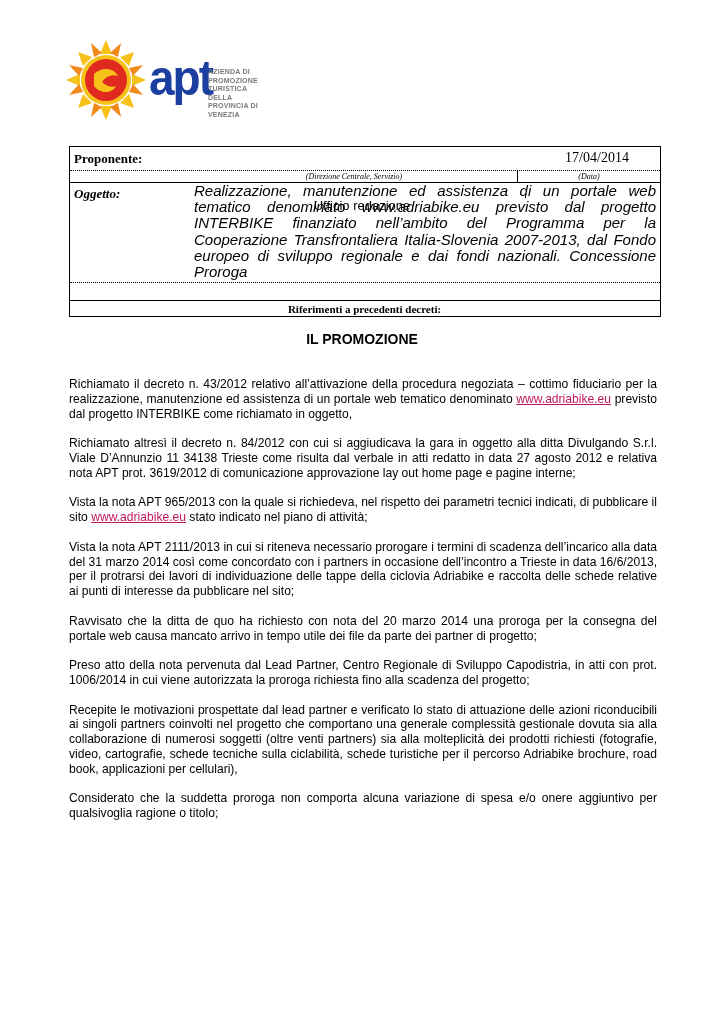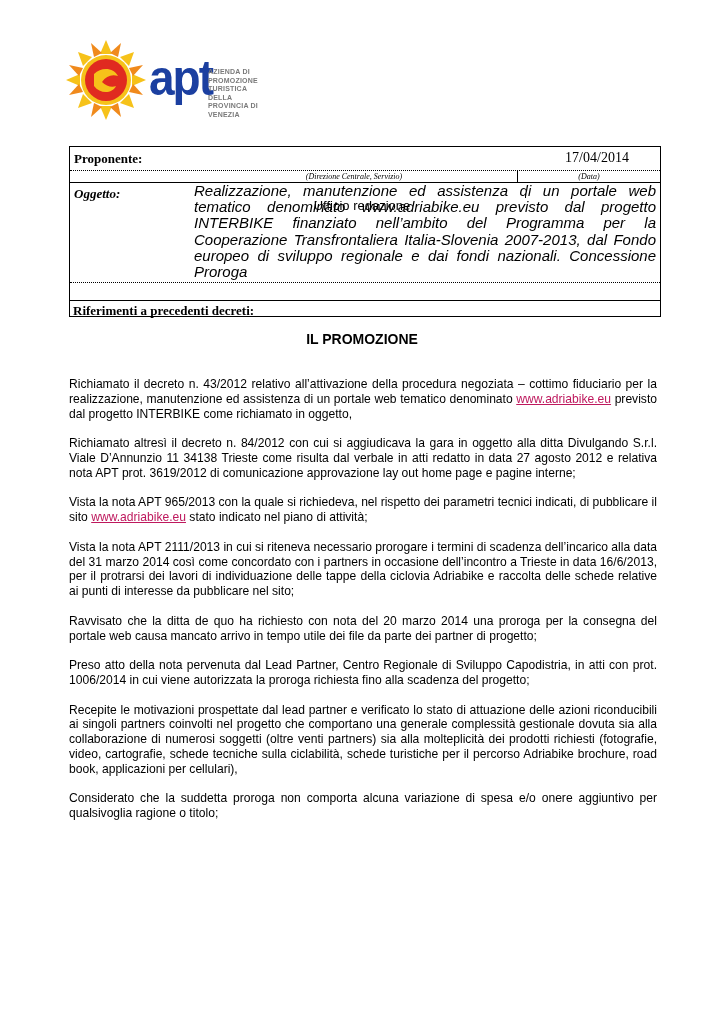--- a/index.html
+++ b/index.html
@@ -21,21 +21,21 @@
   .row1 .c3 { flex: 1; text-align: center; font-size: 14px; padding-top: 3px; box-sizing: border-box; }
   .dots { border-bottom: 1px dotted #000; gap: 8px; }
   .row2 { height: 11px; font-style: italic; font-size: 8px; align-items: center; }
   .row2 .c1 { width: 121px; }
   .row2 .c2 { width: 327px; text-align: center; border-right: 1px solid #000; box-sizing: border-box; line-height: 11px; }
   .row2 .c3 { flex: 1; text-align: center; line-height: 11px; }
   .row3 { border-top: 1px solid #000; font-style: italic; }
   .row3 .c1 { width: 121px; padding: 3px 4px 0 4px; font-weight: bold; font-size: 13px; box-sizing: border-box; }
   .row3 .c2 { flex: 1; font-family: "Liberation Sans", sans-serif; font-size: 15px; line-height: 16.2px; text-align: justify; padding: 0 4px 2px 3px; box-sizing: border-box; }
   .row4 { height: 17px; border-top: 1px dotted #000; border-bottom: 1px solid #000; }
-  .row5 { height: 15px; font-size: 13px; font-weight: bold; padding: 2px 4px 0 3px; box-sizing: border-box; }
+  .row5 { height: 15px; font-size: 11px; font-weight: bold; padding: 2px 4px 0 3px; box-sizing: border-box; text-align: center; }
 
   
   .title { position: absolute; left: 0; width: 724px; top: 331px; text-align: center; font-family: "Liberation Sans", sans-serif; font-weight: bold; font-size: 14px; color: #000; }
 
   
   .body { position: absolute; left: 69px; top: 377px; width: 588px; font-family: "Liberation Sans", sans-serif; font-size: 12.1px; line-height: 14.8px; color: #000; }
   .para { text-align: justify; margin: 0 0 14.8px 0; }
   .link { color: #be185d; text-decoration: underline; cursor: pointer; }
 </style>
 </head>

